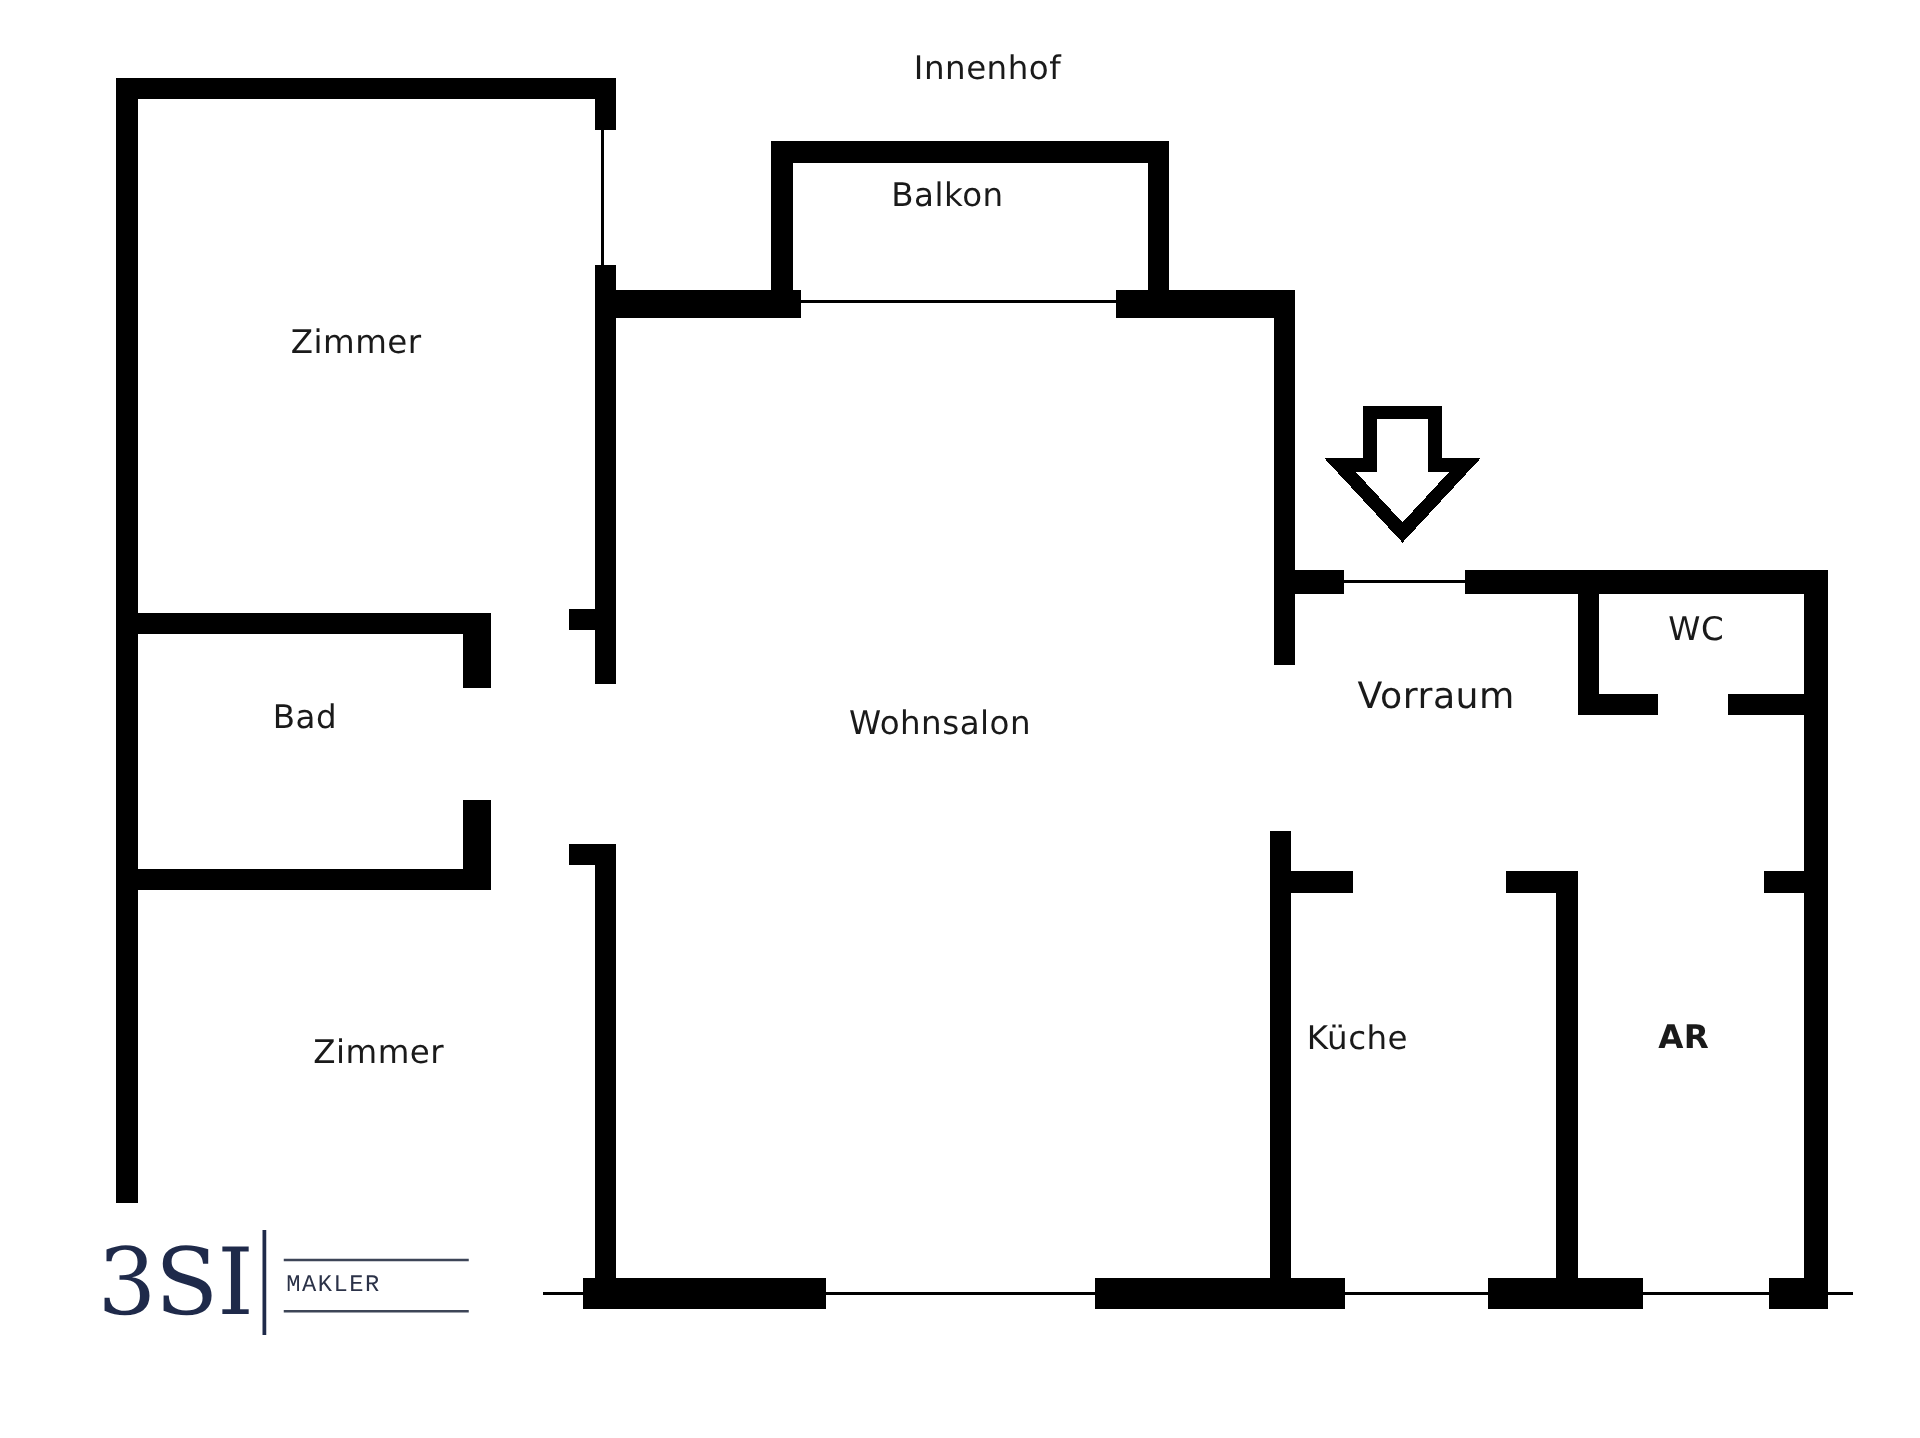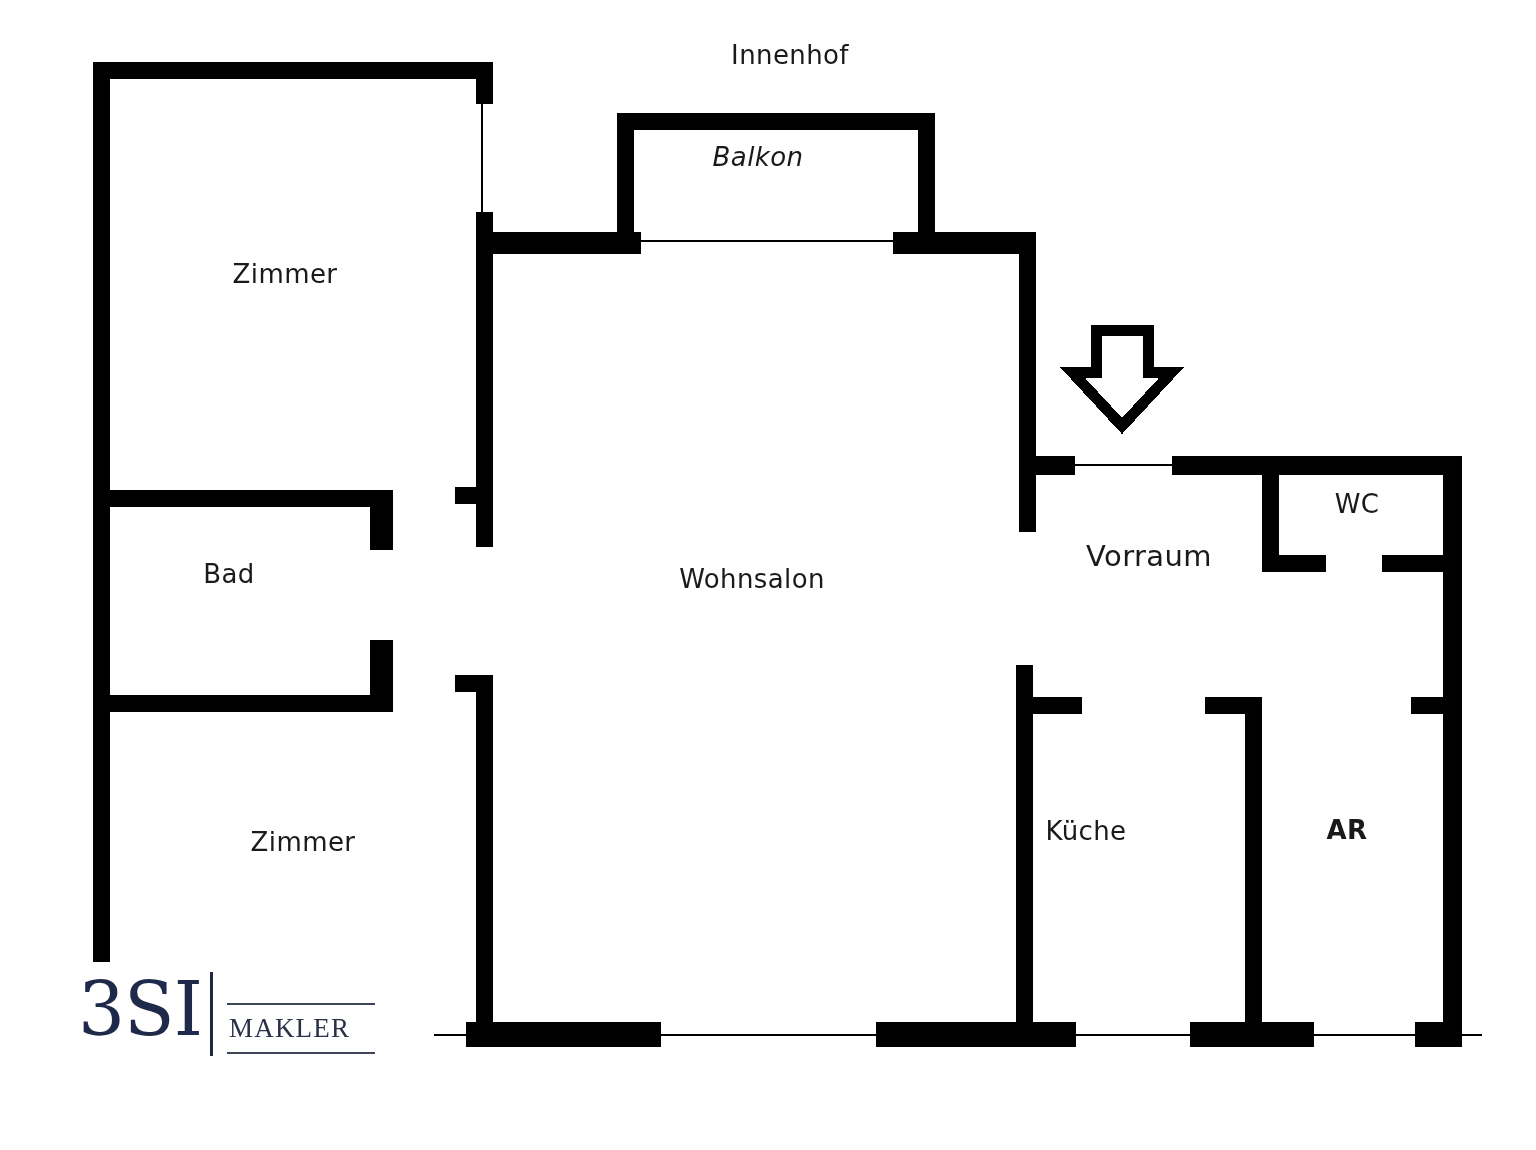--- a/index.html
+++ b/index.html
@@ -40,20 +40,21 @@
   .lbl-lg { font-size: 29px; }
 
   
   #logo {
     position: absolute;
     left: 78px;
     top: 972px;
     width: 340px;
     height: 108px;
     display: flex;
+    align-items: center;
   }
   #logo-mark {
     font-family: "DejaVu Serif", serif;
     font-size: 74px;
     line-height: 1;
     color: #1f2a4a;
     letter-spacing: -1px;
     font-weight: 400;
     padding-right: 6px;
   }
@@ -68,22 +69,22 @@
     flex-direction: column;
     justify-content: center;
     padding-top: 4px;
   }
   #logo-rule-top, #logo-rule-bottom {
     width: 148px;
     height: 2px;
     background: #3d4557;
   }
   #logo-word {
-    font-family: Liberation Serif, serif;
-    font-size: 27px;
+    font-family: Liberation Mono, monospace;
+    font-size: 19px;
     color: #2b3category;
     color: #2b3248;
     letter-spacing: 1.2px;
     padding: 10px 0 10px 2px;
     line-height: 1;
   }
 </style>
 </head>
 <body>
 
@@ -171,23 +172,23 @@
     </g>
 
     <g>
       <polygon points="1096,330 1148,330 1148,372 1172,372 1122,426 1072,372 1096,372" fill="#ffffff" stroke="#000000" stroke-width="11" stroke-linejoin="miter"></polygon>
     </g>
 
   </svg>
 
   <div class="room-label lbl-xl" style="left:285px; top:274px;">Zimmer</div>
 
-  <div class="room-label lbl-xl" style="left:758px; top:157px;font-style:italic;">Balkon</div>
-
-  <div class="room-label lbl-xl" style="left:229px; top:574px;">Bad</div>
+  <div class="room-label lbl-xl" style="left:758px; top:157px;">Balkon</div>
+
+  <div class="room-label lbl-xl" style="left:244px; top:574px;">Bad</div>
 
   <div class="room-label lbl-xl" style="left:752px; top:579px;">Wohnsalon</div>
 
   <div class="room-label lbl-lg" style="left:1149px; top:556px;">Vorraum</div>
 
   <div class="room-label lbl-xl" style="left:1357px; top:504px;">WC</div>
 
   <div class="room-label lbl-xl" style="left:303px; top:842px;">Zimmer</div>
 
   <div class="room-label lbl-xl" style="left:1086px; top:831px;">Küche</div>

